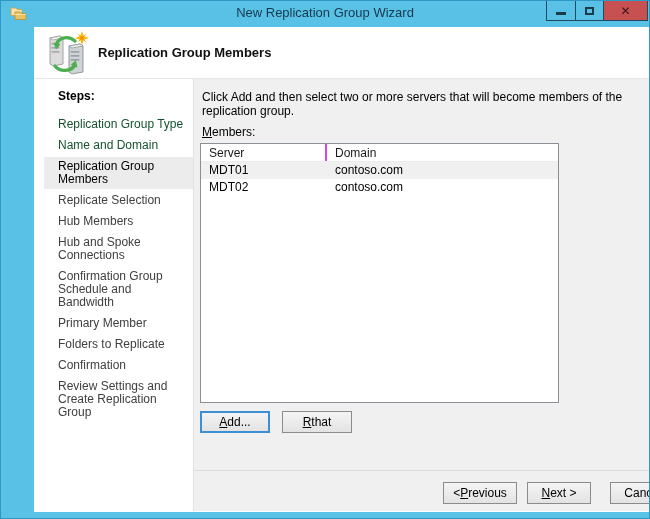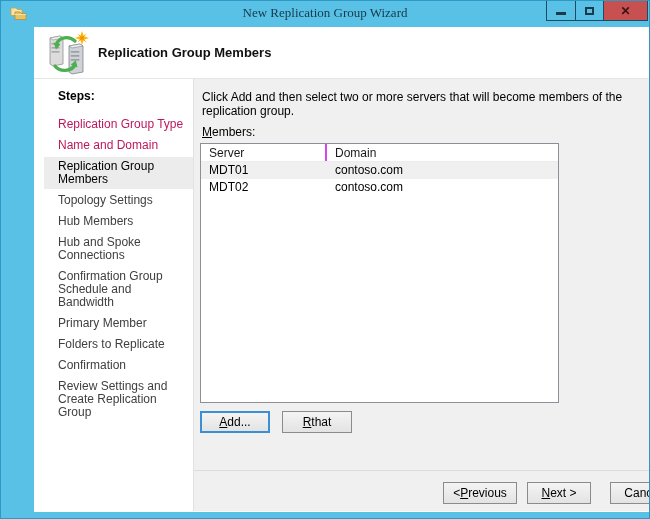--- a/index.html
+++ b/index.html
@@ -1,40 +1,40 @@
 <!DOCTYPE html>
 <html><head>
 <meta charset="utf-8">
 <style>
   html,body{margin:0;padding:0;background:#9aa7b0;font-family:"Liberation Sans","DejaVu Sans",sans-serif;}
   *{box-sizing:border-box;}
   .window{position:relative;width:650px;height:519px;background:#58c1e5;border:1px solid #2e97c4;overflow:hidden;}
   
-  .titlebar{position:absolute;top:0;left:0;right:0;height:26px;font-family:Liberation Serif, serif;}
+  .titlebar{position:absolute;top:0;left:0;right:0;height:26px;}
   .app-icon{position:absolute;left:9px;top:4px;width:17px;height:16px;}
   .titlebar-title{position:absolute;left:0;right:0;top:0;height:26px;line-height:24px;text-align:center;
     font-size:13px;color:#16394d;}
   .winbtns{position:absolute;top:0;right:1px;display:flex;height:20px;border:1px solid #1f4a60;border-top:none;}
   .wbtn{width:28px;height:19px;display:flex;align-items:center;justify-content:center;background:#58c1e5;}
   .wbtn + .wbtn{border-left:1px solid #1f4a60;}
   .wbtn.close{width:44px;background:#c75050;}
   .glyph-min{width:10px;height:3px;background:#1d3a49;margin-top:6px;}
   .glyph-max{width:9px;height:8px;border:2px solid #1d3a49;background:transparent;}
   .glyph-close{font-size:12px;font-weight:bold;color:#35151a;line-height:1;}
   
   .body{position:absolute;left:5px;top:26px;width:640px;height:485px;background:#ffffff;margin-left:28px;}
   .header{height:52px;background:#ffffff;border-bottom:1px solid #e6e6e6;position:relative;}
   .header-icon{position:absolute;left:10px;top:3px;width:46px;height:46px;}
   .page-title{position:absolute;left:64px;top:0;height:52px;line-height:52px;font-size:13px;font-weight:bold;color:#111111;}
   .content{display:flex;height:432px;padding-left:10px;}
   
   .sidebar{width:150px;background:#ffffff;border-right:1px solid #e2e2e2;padding-top:10px;font-size:12px;}
   .steps-heading{font-weight:bold;color:#000000;margin:0 0 12px 14px;}
   .step{padding:3px 8px 3px 14px;line-height:13px;margin-bottom:2px;color:#404040;}
-  .step.completed{color:#be185d;cursor:pointer;}
+  .step.completed{color:#14532d;cursor:pointer;}
   .step.current{color:#000000;background:#ececec;}
   
   .main{flex:1;background:#f0f0f0;position:relative;font-size:12px;color:#000;}
   .instruction{position:absolute;left:8px;top:11px;max-width:442px;line-height:14px;}
   .members-label{position:absolute;left:8px;top:46px;}
   .u{text-decoration:underline;}
   .listbox{position:absolute;left:6px;top:64px;width:359px;height:260px;background:#ffffff;border:1px solid #8b9097;}
   .lv-header{display:flex;height:18px;background:#ffffff;border-bottom:1px solid #ececec;}
   .lv-col{padding:2px 0 0 8px;border-right:2px solid #d946ef;color:#1a1a1a;}
   .lv-col.server{width:126px;}
@@ -115,21 +115,21 @@
       <div class="page-title">Replication Group Members</div>
     </div>
 
     <div class="content">
 
       <div class="sidebar">
         <div class="steps-heading">Steps:</div>
         <div class="step completed">Replication Group Type</div>
         <div class="step completed">Name and Domain</div>
         <div class="step current">Replication Group Members</div>
-        <div class="step">Topology Settings</div>
+        <div class="step">Replicate Selection</div>
         <div class="step">Hub Members</div>
         <div class="step">Hub and Spoke Connections</div>
         <div class="step">Confirmation Group Schedule and Bandwidth</div>
         <div class="step">Primary Member</div>
         <div class="step">Folders to Replicate</div>
         <div class="step">Confirmation</div>
         <div class="step">Review Settings and Create Replication Group</div>
       </div>
 
       <div class="main">

